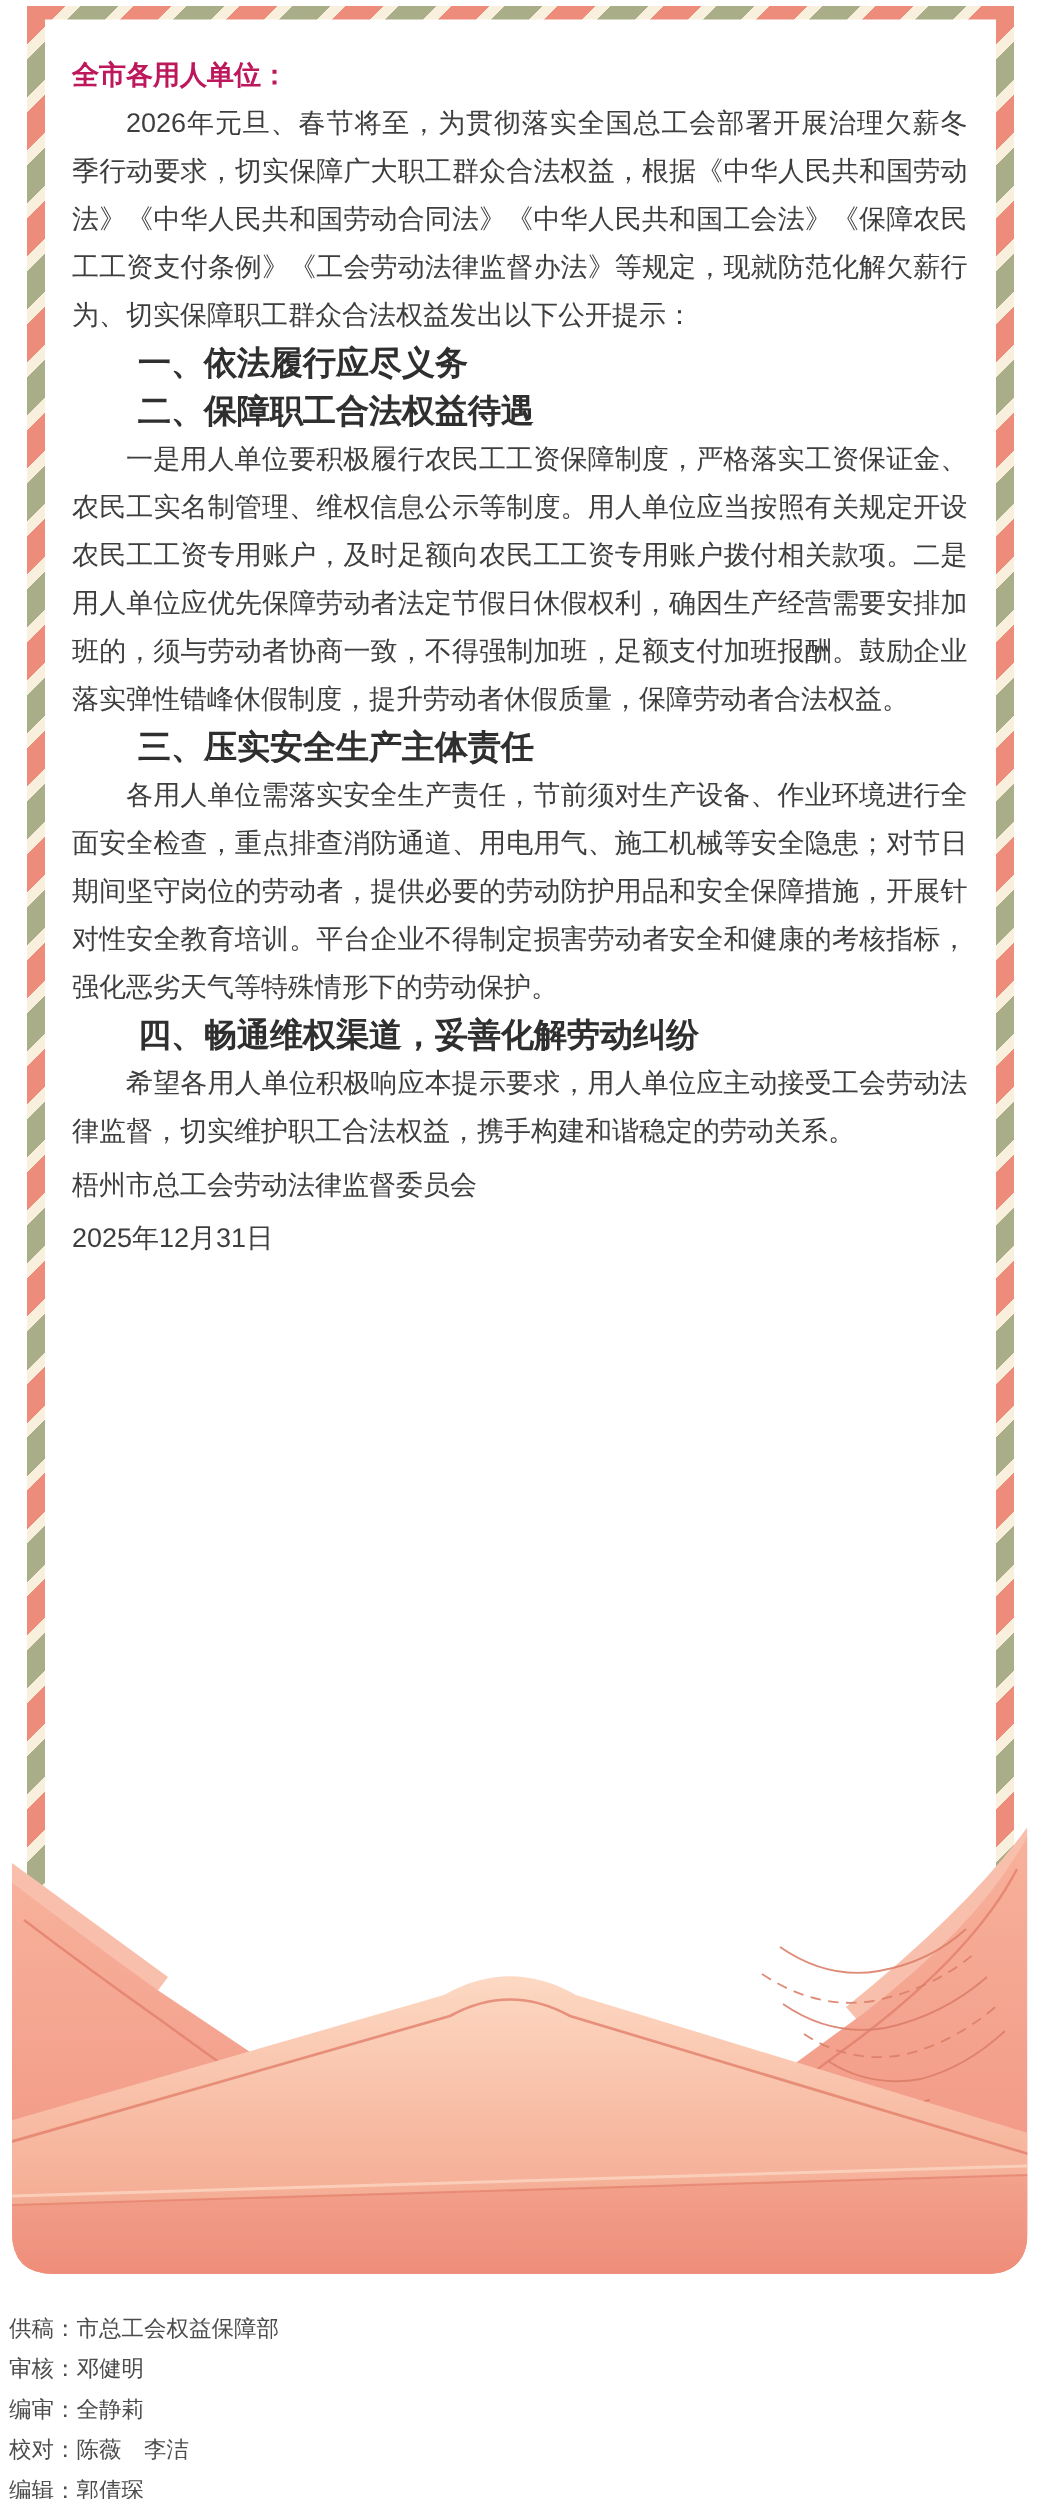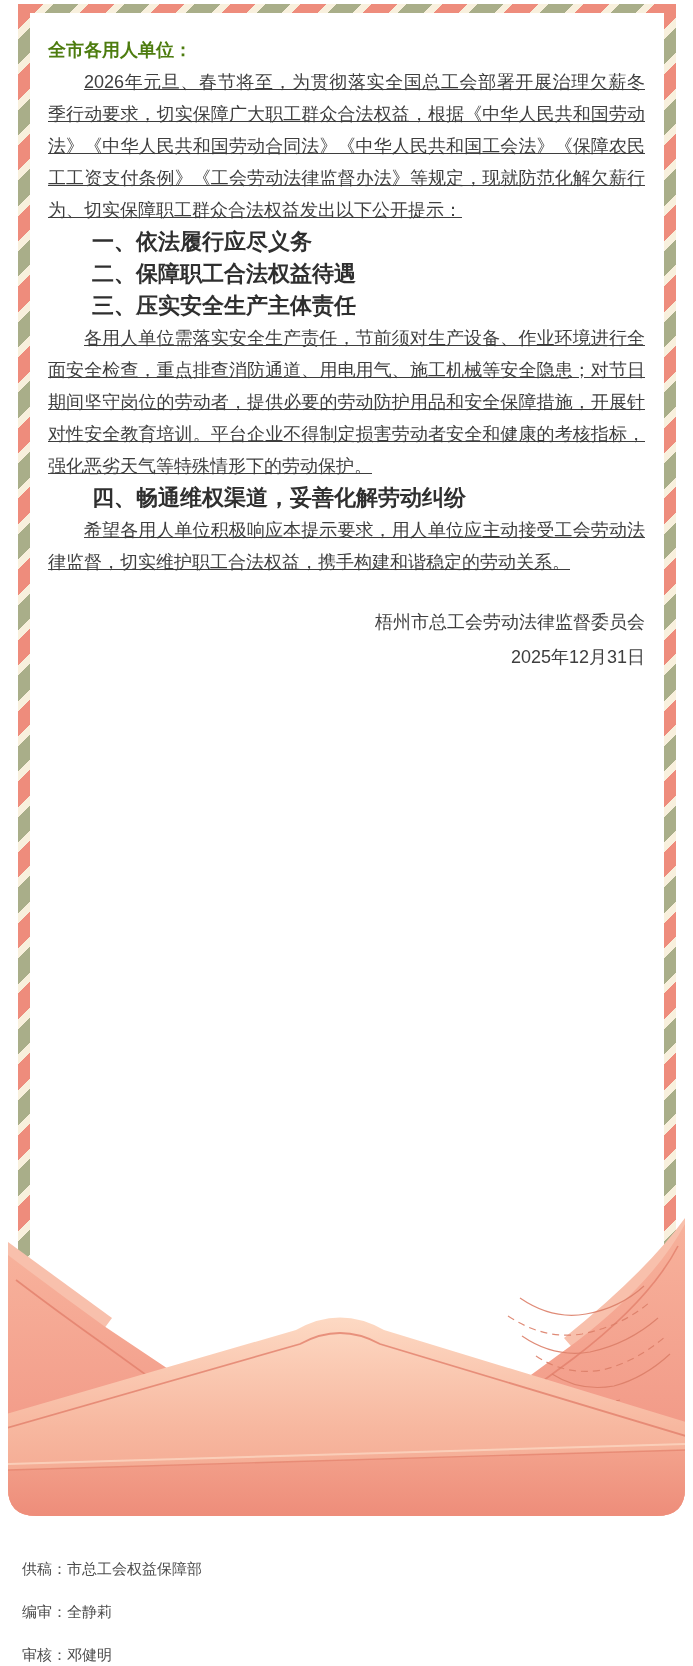--- a/index.html
+++ b/index.html
@@ -23,58 +23,59 @@
   .stripe-right{right:17px;top:4px;width:12px;height:1254px;}
 
   
   .letter{
     position:absolute;left:30px;top:13px;width:634px;
     padding:21px 19px 0 18px;box-sizing:border-box;
     color:#3e3e3e;font-size:18px;line-height:32px;
     text-align:justify;z-index:1;
   }
   .letter p,.letter h2{margin:0;}
-  .salutation{font-weight:bold;color:#4d7c0f;}
-  .para{text-indent:2em;text-decoration:underline;}
+  .salutation{font-weight:bold;color:#be185d;}
+  .para{text-indent:2em;}
   .sec-heading{
     font-size:22px;font-weight:bold;color:#2f2f2f;
     text-indent:2em;line-height:32px;text-align:left;
   }
-  .sign-block{margin-top:27px;text-align:right;line-height:35px;}
+  .sign-block{margin-top:3px;text-align:left;line-height:35px;}
 
   
   .envelope{
     position:absolute;left:8px;top:1218px;width:677px;height:298px;
     z-index:5;pointer-events:none;
   }
   .envelope svg{display:block;width:677px;height:298px;}
 
   
   .credits{
     position:absolute;left:6px;top:1539px;
     color:#4c4c4c;font-size:15px;line-height:27px;z-index:2;
   }
-  .credits p{margin:16px;}
+  .credits p{margin:0;}
 </style>
 </head>
 <body>
 
 <div class="page">
 
   <div class="stripe stripe-top"></div>
   <div class="stripe stripe-left"></div>
   <div class="stripe stripe-right"></div>
 
   <div class="letter">
     <p class="salutation">全市各用人单位：</p>
     <p class="para">2026年元旦、春节将至，为贯彻落实全国总工会部署开展治理欠薪冬季行动要求，切实保障广大职工群众合法权益，根据《中华人民共和国劳动法》《中华人民共和国劳动合同法》《中华人民共和国工会法》《保障农民工工资支付条例》《工会劳动法律监督办法》等规定，现就防范化解欠薪行为、切实保障职工群众合法权益发出以下公开提示：</p>
 
     <h2 class="sec-heading">一、依法履行应尽义务</h2>
 
     <h2 class="sec-heading">二、保障职工合法权益待遇</h2>
+    <p class="para">一是用人单位要积极履行农民工工资保障制度，严格落实工资保证金、农民工实名制管理、维权信息公示等制度。用人单位应当按照有关规定开设农民工工资专用账户，及时足额向农民工工资专用账户拨付相关款项。二是用人单位应优先保障劳动者法定节假日休假权利，确因生产经营需要安排加班的，须与劳动者协商一致，不得强制加班，足额支付加班报酬。鼓励企业落实弹性错峰休假制度，提升劳动者休假质量，保障劳动者合法权益。</p>
 
     <h2 class="sec-heading">三、压实安全生产主体责任</h2>
     <p class="para">各用人单位需落实安全生产责任，节前须对生产设备、作业环境进行全面安全检查，重点排查消防通道、用电用气、施工机械等安全隐患；对节日期间坚守岗位的劳动者，提供必要的劳动防护用品和安全保障措施，开展针对性安全教育培训。平台企业不得制定损害劳动者安全和健康的考核指标，强化恶劣天气等特殊情形下的劳动保护。</p>
 
     <h2 class="sec-heading">四、畅通维权渠道，妥善化解劳动纠纷</h2>
 
     <p class="para">希望各用人单位积极响应本提示要求，用人单位应主动接受工会劳动法律监督，切实维护职工合法权益，携手构建和谐稳定的劳动关系。</p>
 
     <div class="sign-block">
       <p>梧州市总工会劳动法律监督委员会</p>
@@ -126,19 +127,19 @@
 
         <path d="M0 246 L677 226" stroke="#fbd2bd" stroke-width="2" opacity="0.9" fill="none"></path>
         <path d="M0 252 L677 232 L677 298 L0 298 Z" fill="url(#gPanel)"></path>
         <path d="M0 252 L677 232" stroke="#e2806b" stroke-width="1.4" opacity="0.7" fill="none"></path>
       </g>
     </svg>
   </div>
 
   <div class="credits">
     <p>供稿：市总工会权益保障部</p>
+    <p>审核：邓健明</p>
     <p>编审：全静莉</p>
-    <p>审核：邓健明</p>
     <p>校对：陈薇　李洁</p>
     <p>编辑：郭倩琛</p>
   </div>
 
 </div>
 
 </body></html>

